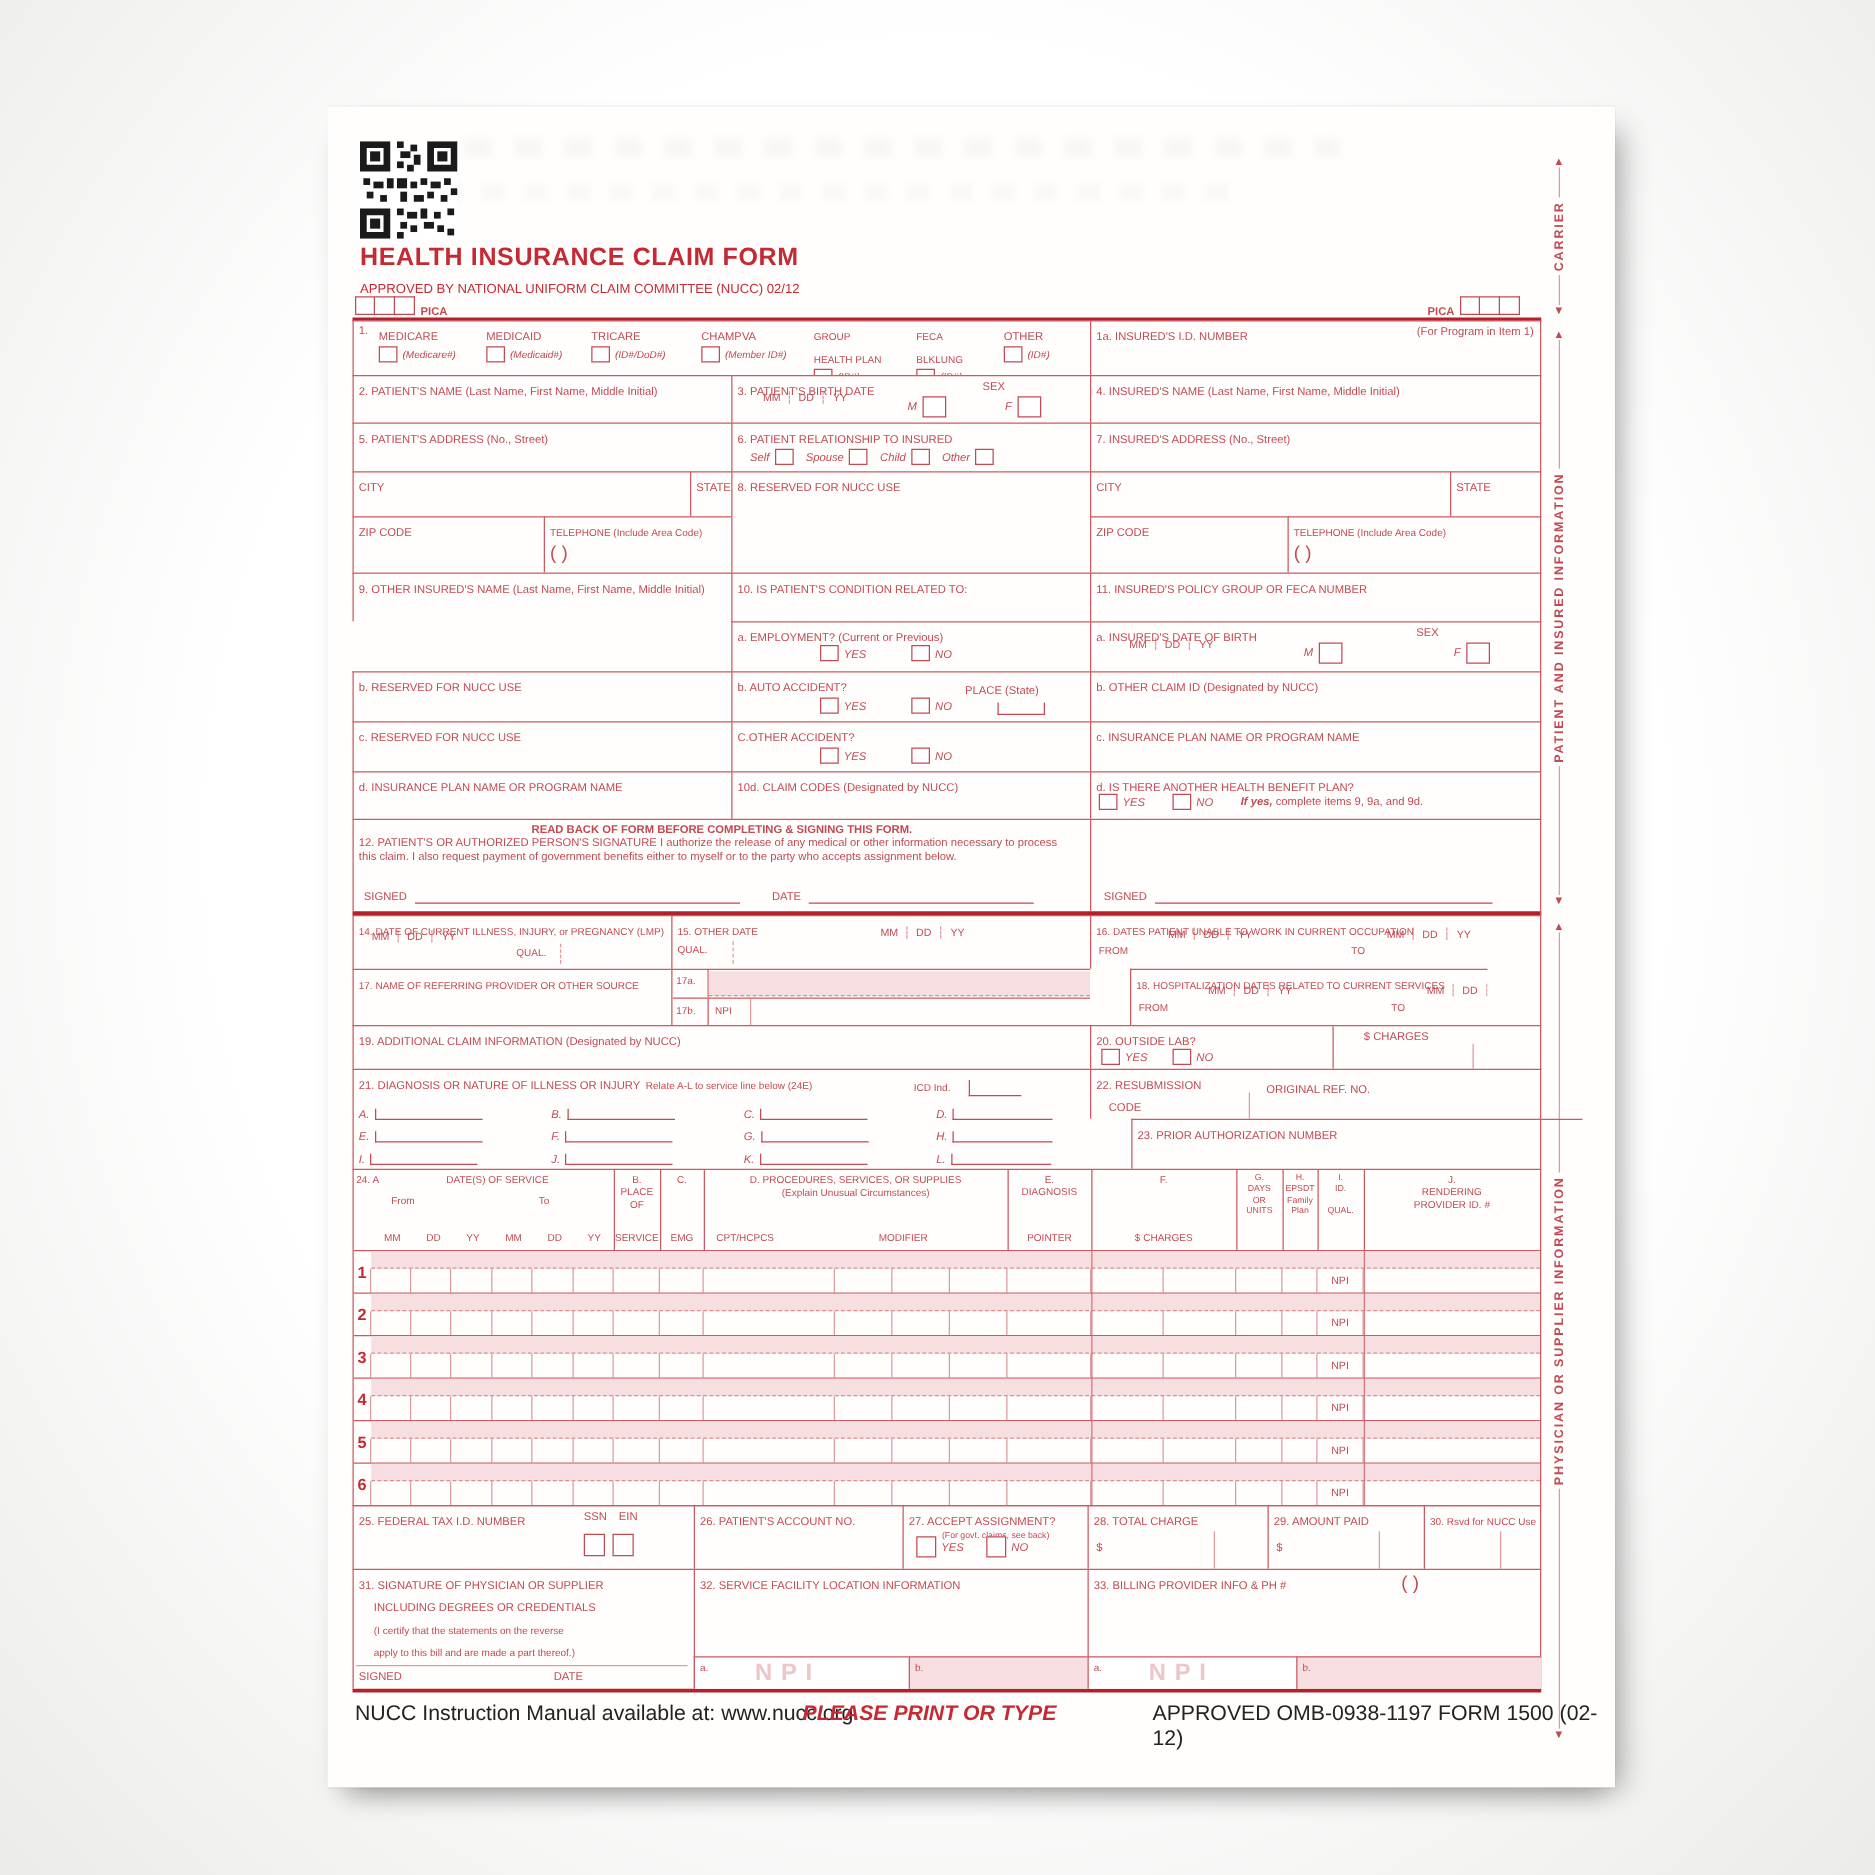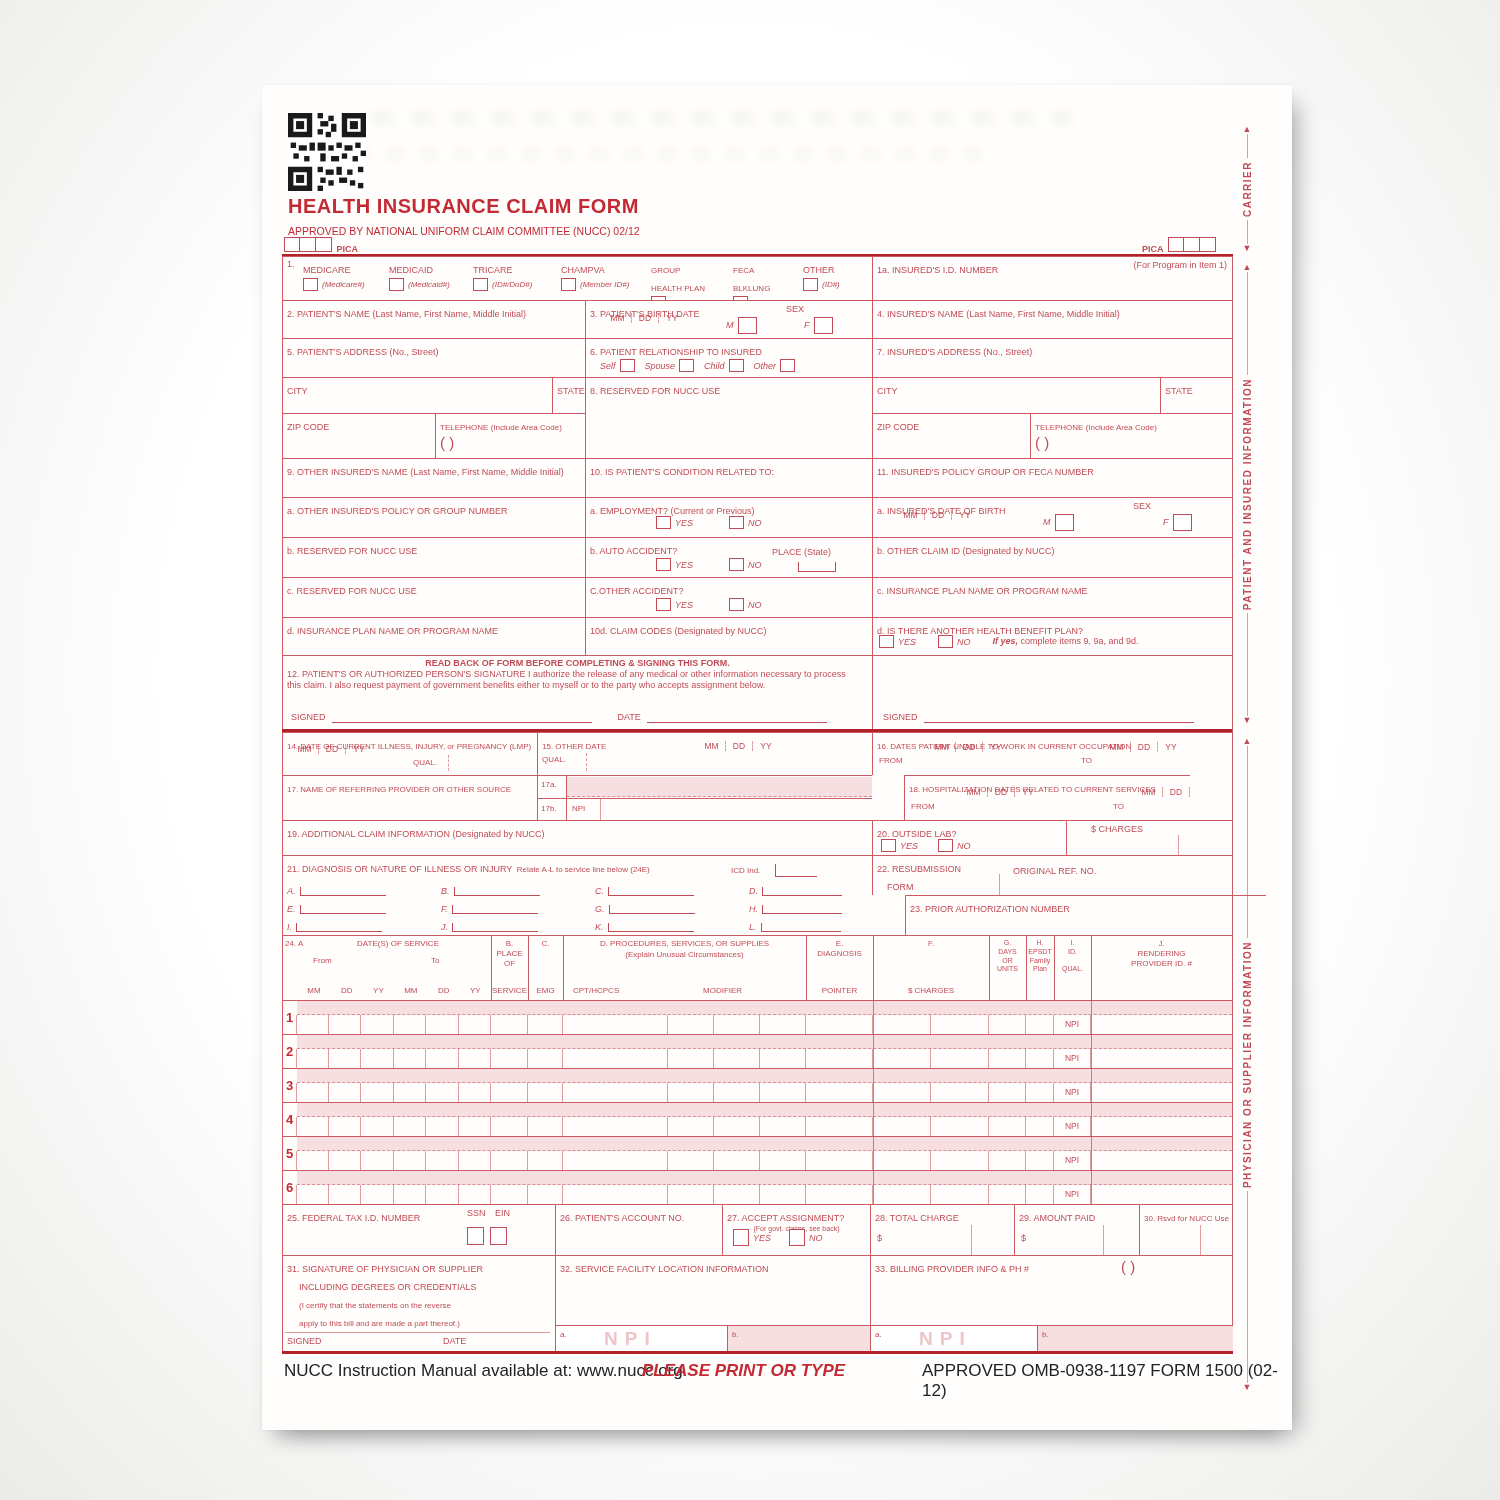--- a/index.html
+++ b/index.html
@@ -210,21 +210,20 @@
 
   <div class="bx" style="left:20px;top:328px;width:153px;height:45px"><span class="l">ZIP CODE</span></div>
   <div class="bx" style="left:173px;top:328px;width:150px;height:45px"><span class="ls">TELEPHONE (Include Area Code)</span><br><span style="font-size:15px;color:var(--lbl)">(        )</span></div>
   <div class="bx" style="left:610px;top:328px;width:158px;height:45px"><span class="l">ZIP CODE</span></div>
   <div class="bx" style="left:768px;top:328px;width:203px;height:45px"><span class="ls">TELEPHONE (Include Area Code)</span><br><span style="font-size:15px;color:var(--lbl)">(        )</span></div>
 
   <div class="bx" style="left:20px;top:373px;width:303px;height:39px"><span class="l">9. OTHER INSURED'S NAME (Last Name, First Name, Middle Initial)</span></div>
   <div class="bx" style="left:323px;top:373px;width:287px;height:39px"><span class="l">10. IS PATIENT'S CONDITION RELATED TO:</span></div>
   <div class="bx" style="left:610px;top:373px;width:361px;height:39px"><span class="l">11. INSURED'S POLICY GROUP OR FECA NUMBER</span></div>
 
-  <div class="bx" style="left:20px;top:412px;width:303px;height:40px"><span class="l">a. OTHER INSURED'S POLICY OR GROUP NUMBER</span></div>
   <div class="bx" style="left:323px;top:412px;width:287px;height:40px">
     <span class="l">a. EMPLOYMENT? (Current or Previous)</span>
     <span class="abs" style="left:70px;top:18px;display:flex;gap:36px">
       <span class="opt">
             <span class="cb"></span>
             <i>YES</i>
           </span>
       <span class="opt">
             <span class="cb"></span>
             <i>NO</i>
@@ -450,21 +449,21 @@
           <i class="l">K.</i>
           <span class="ul"></span>
         </span>
     <span class="abs opt" style="left:466px;top:66px">
           <i class="l">L.</i>
           <span class="ul" style="width:80px"></span>
         </span>
   </div>
   <div class="bx" style="left:610px;top:770px;width:361px;height:40px">
     <span class="l">22. RESUBMISSION</span><br>
-    <span class="l" style="padding-left:10px">FORM</span>
+    <span class="l" style="padding-left:10px">CODE</span>
     <span class="l abs" style="left:140px;top:10px">ORIGINAL REF. NO.</span>
     <span class="abs" style="left:126px;top:18px;width:1px;height:21px;background:var(--lnl)"></span>
   </div>
   <div class="bx" style="left:643px;top:810px;width:361px;height:40px"><span class="l">23. PRIOR AUTHORIZATION NUMBER</span></div>
 
   <div class="abs" style="left:20px;top:850px;width:951px;height:269px;border-top:1px solid var(--ln);border-left:1px solid var(--ln)">
 
     <div class="abs" style="left:0;top:0;width:949px;height:65px;border-bottom:1px solid var(--ln)">
       <span class="h" style="left:2px;top:3px;text-align:left">24. A</span>
       <span class="h" style="left:40px;top:3px;width:150px">DATE(S) OF SERVICE</span>

